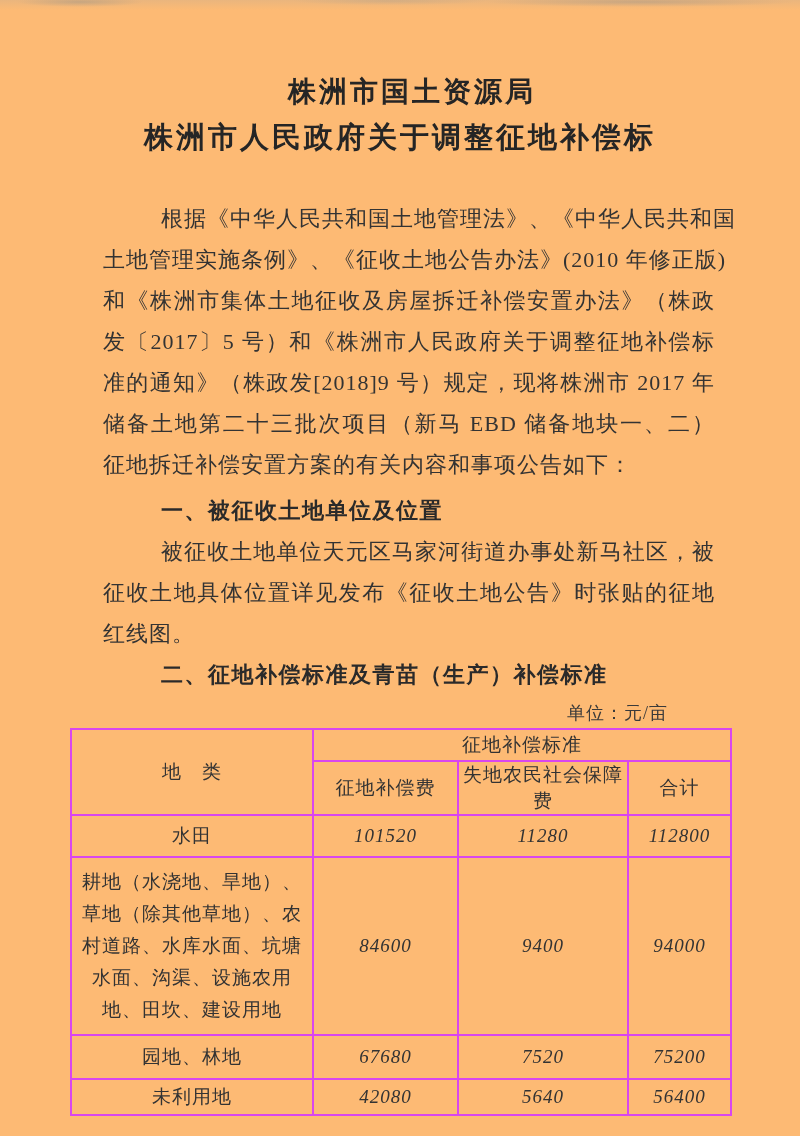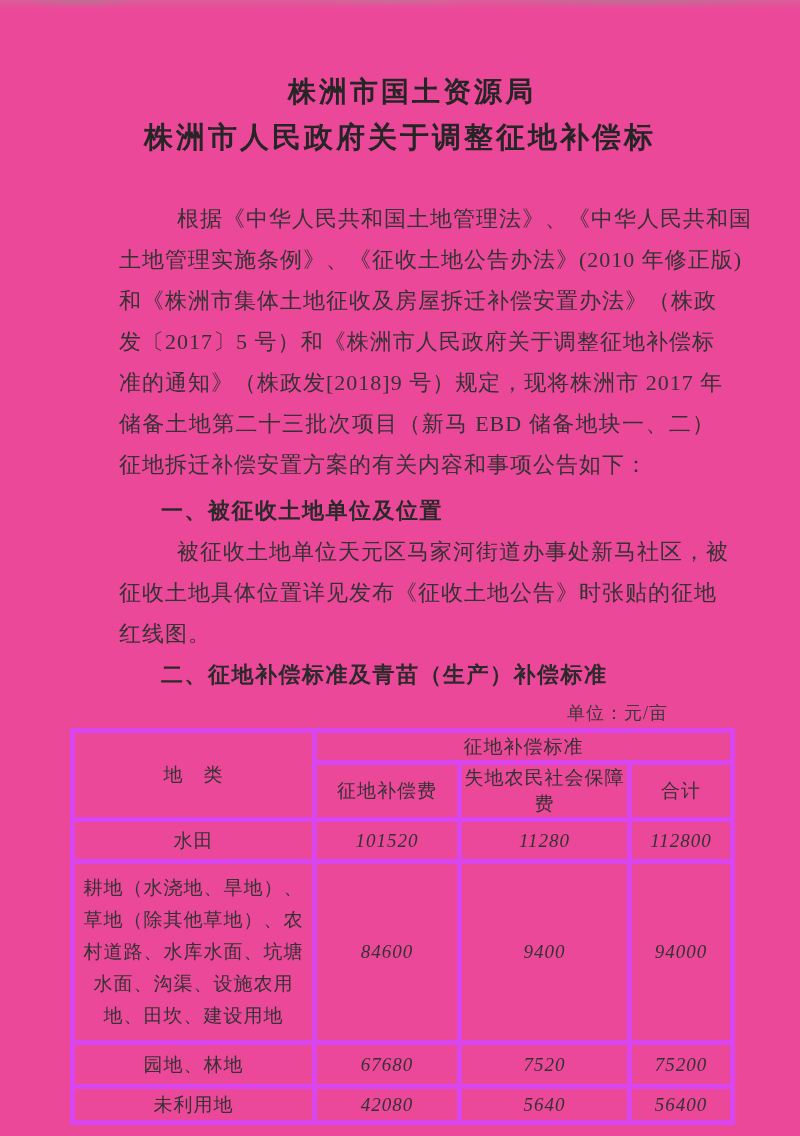--- a/index.html
+++ b/index.html
@@ -5,21 +5,21 @@
   * { margin: 0; padding: 0; box-sizing: border-box; }
   html, body { width: 800px; height: 1136px; }
   body {
     font-family: "Liberation Serif", "DejaVu Serif", serif;
     background: #ffffff;
   }
   .page {
     position: relative;
     width: 800px;
     height: 1136px;
-    background: #ec4899;
+    background: #fdba74;
     overflow: hidden;
     color: #2f2f2f;
   }
   
   .scan-top {
     position: absolute; top: 0; left: 0; right: 0; height: 12px;
     background:
       radial-gradient(90px 7px at 80px 2px,  rgba(140,140,135,.40), transparent 70%),
       radial-gradient(140px 6px at 390px 1px, rgba(150,150,145,.28), transparent 70%),
       radial-gradient(220px 7px at 640px 2px, rgba(140,140,138,.38), transparent 70%),
@@ -31,21 +31,21 @@
     font-weight: 700;
     color: #252525;
     letter-spacing: 3px;
   }
   .t1 { margin-top: 76px; font-size: 28px; line-height: 32px; transform: translateX(12px); }
   .t2 { margin-top: 12px; font-size: 29px; line-height: 34px; }
   .content {
     padding-left: 103px;
     padding-right: 85px; 
   }
-  .para { font-size: 22px; line-height: 41px; letter-spacing: 1px; color: #333; margin-left: 16px; }
+  .para { font-size: 22px; line-height: 41px; letter-spacing: 1px; color: #333; }
   .p1 { margin-top: 44px; }
   .jline { text-align: justify; text-align-last: justify; white-space: nowrap; }
   .pline { text-align: left; }
   .indent { text-indent: 58px; }
   .heading {
     font-size: 22px; line-height: 41px; font-weight: 700;
     text-indent: 58px; color: #2a2a2a; letter-spacing: 1.5px;
   }
   .h1 { margin-top: 5px; }
   .h2 { margin-top: 2px; line-height: 38px; }
@@ -55,21 +55,21 @@
     font-size: 18px; line-height: 22px; color: #3a3a3a; letter-spacing: 1px;
   }
   table.comp {
     margin-left: 70px; margin-top: 4px;
     width: 660px;
     border-collapse: collapse;
     table-layout: fixed;
     border: 2px solid #4a4a4a;
   }
   table.comp td {
-    border: 5px solid #d946ef;
+    border: 2px solid #d946ef;
     text-align: center;
     vertical-align: middle;
     font-size: 19px;
     color: #333;
     letter-spacing: 1px;
   }
   .r-h1 { height: 32px; }
   .r-h2 { height: 32px; }
   .r-d1 { height: 42px; }
   .r-d2 { height: 135px; }

